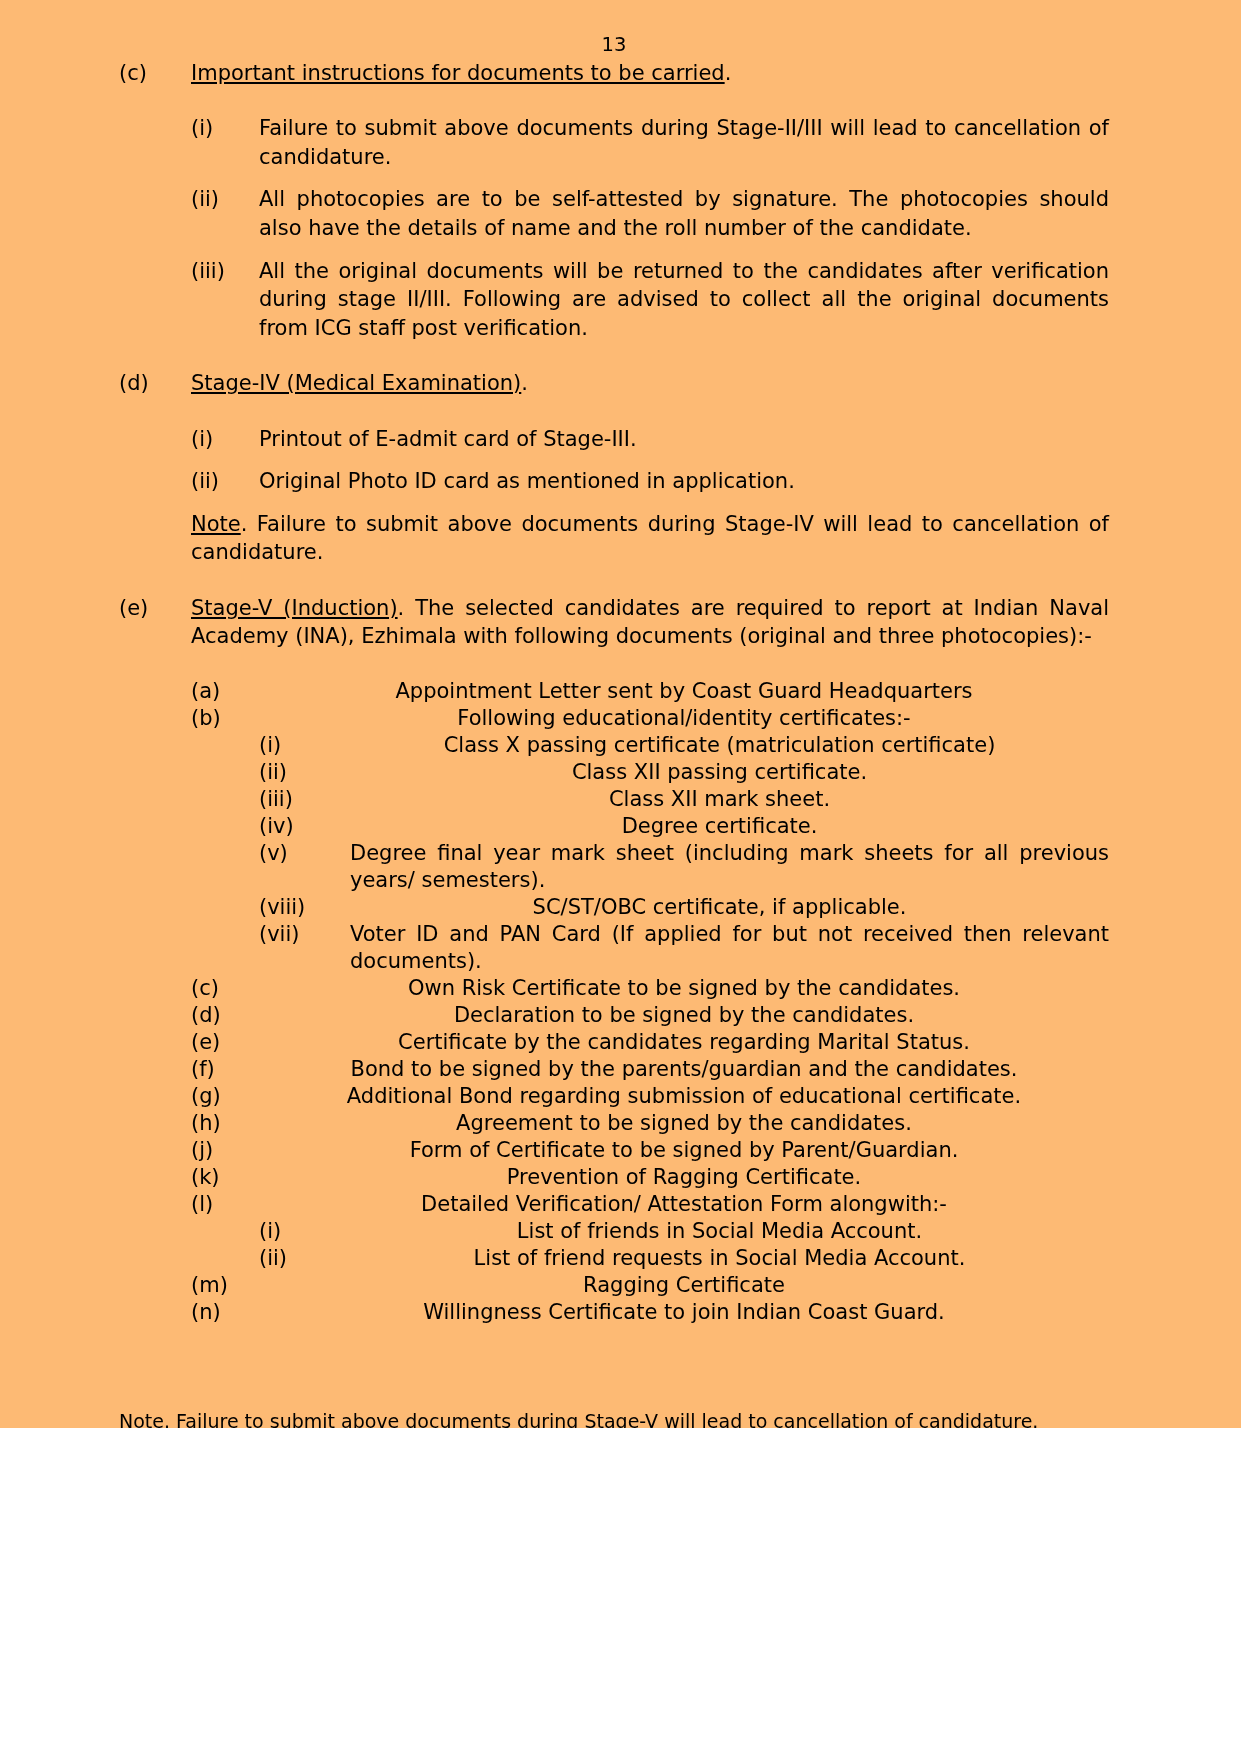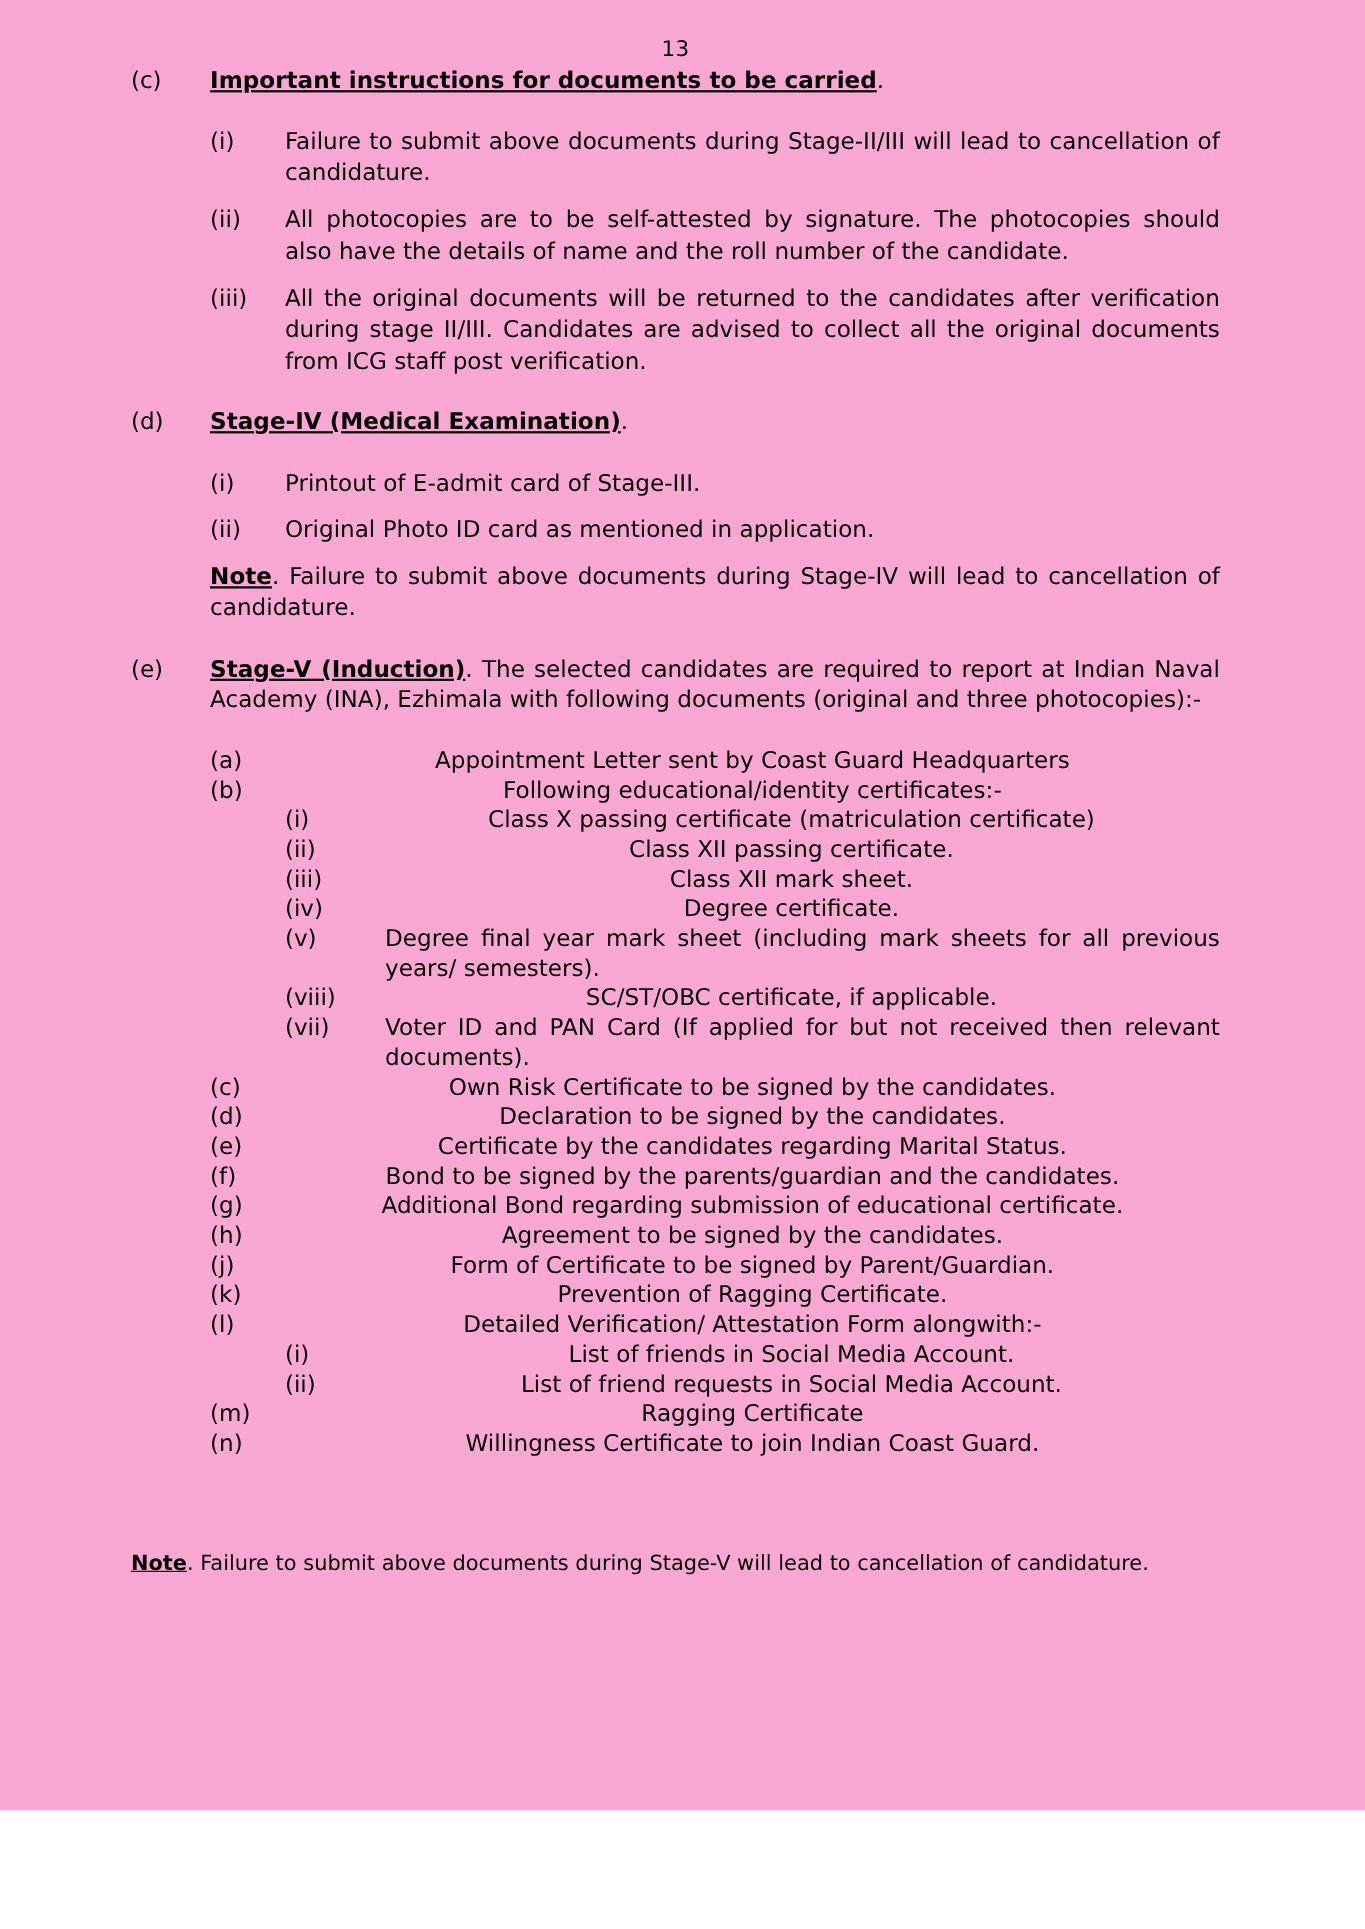--- a/index.html
+++ b/index.html
@@ -7,22 +7,22 @@
     padding: 0;
     background: #ffffff;
   }
   body {
     font-family: "DejaVu Sans", sans-serif;
     color: #000000;
   }
   .page {
     position: relative;
     width: 1241px;
-    height: 1646px;
-    background: #f9a8d4;
+    height: 1428px;
+    background: #fdba74;
     box-sizing: border-box;
     padding: 33px 132px 0 119px;
     overflow: hidden;
   }
   .page-number {
     text-align: center;
     font-size: 19.5px;
     line-height: 1.22;
     margin: 0 0 2px 0;
     letter-spacing: 0.2px;
@@ -52,21 +52,21 @@
   }
   .indent1 .para { grid-template-columns: 68px 1fr; }
 
   
   .flow {
     font-size: 21px;
     line-height: 1.36;
     text-align: justify;
     margin: 0;
   }
-  .bu { font-weight: bold; text-decoration: underline; }
+  .bu { font-weight: normal; text-decoration: underline; }
 
   .gap-sm { height: 14px; }
   .gap-md { height: 27px; }
   .gap-xl { height: 56px; }
 
   
   .doclist {
     margin-left: 72px;
     font-size: 21px;
     line-height: 1.285;
@@ -112,21 +112,21 @@
       <span class="body-text">Failure to submit above documents during Stage-II/III will lead to cancellation of candidature.</span>
     </div>
     <div class="gap-sm"></div>
     <div class="para">
       <span class="marker">(ii)</span>
       <span class="body-text">All photocopies are to be self-attested by signature. The photocopies should also have the details of name and the roll number of the candidate.</span>
     </div>
     <div class="gap-sm"></div>
     <div class="para">
       <span class="marker">(iii)</span>
-      <span class="body-text">All the original documents will be returned to the candidates after verification during stage II/III. Candidates are advised to collect all the original documents from ICG staff post verification.</span>
+      <span class="body-text">All the original documents will be returned to the candidates after verification during stage II/III. Following are advised to collect all the original documents from ICG staff post verification.</span>
     </div>
   </div>
 
   <div class="gap-md"></div>
 
   <div class="para">
     <span class="marker">(d)</span>
     <span class="body-text nojust"><span class="bu">Stage-IV (Medical Examination)</span><span>.</span></span>
   </div>
 

